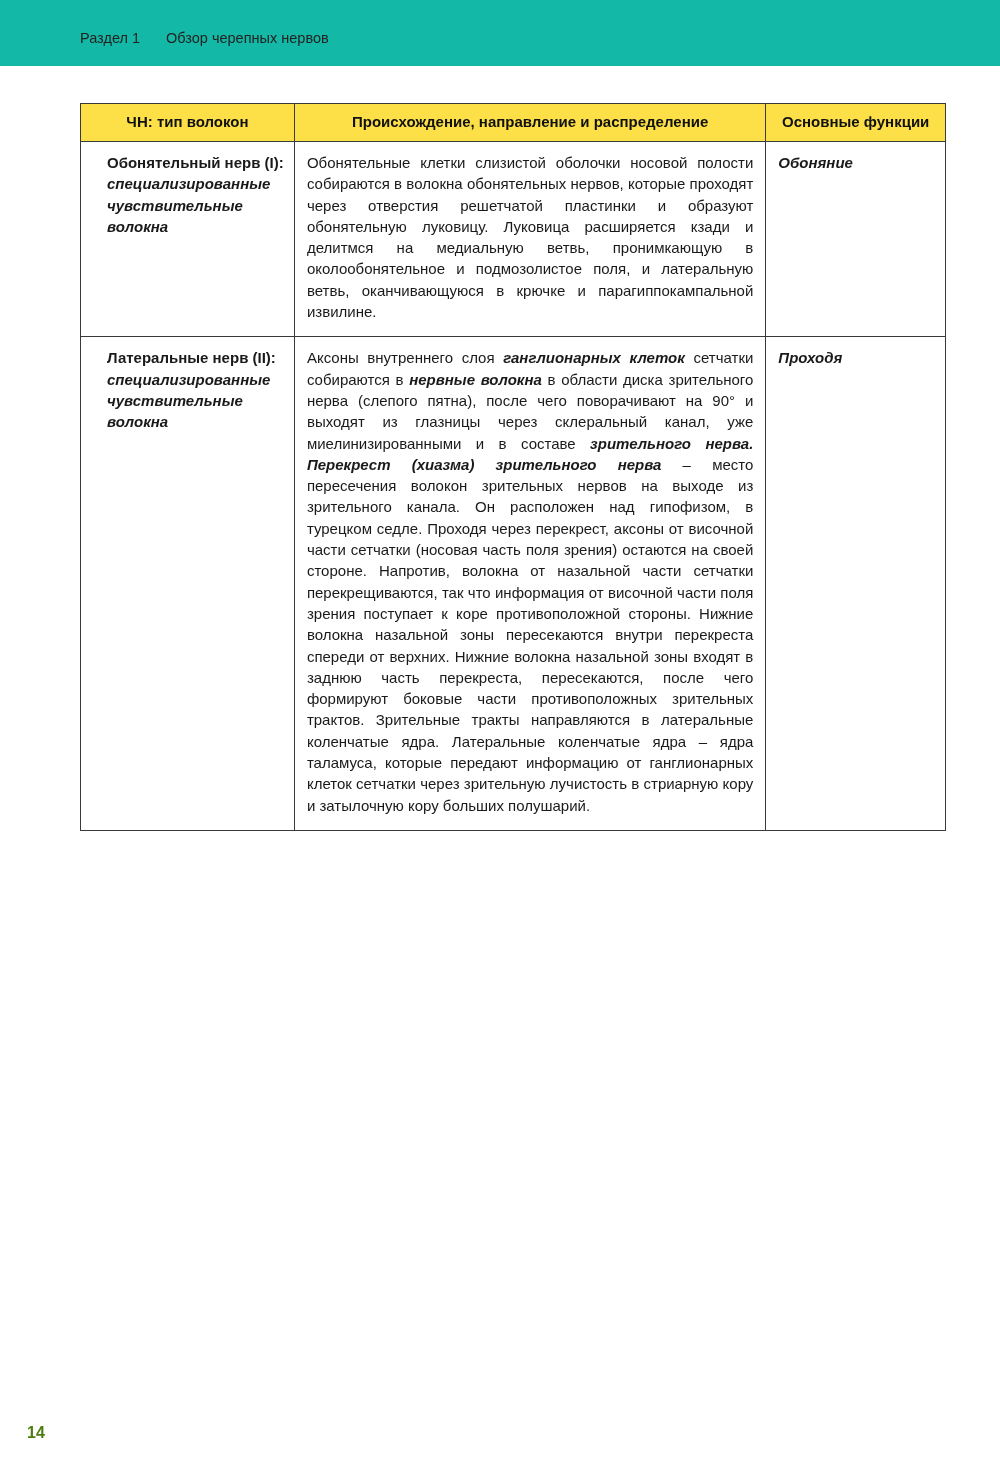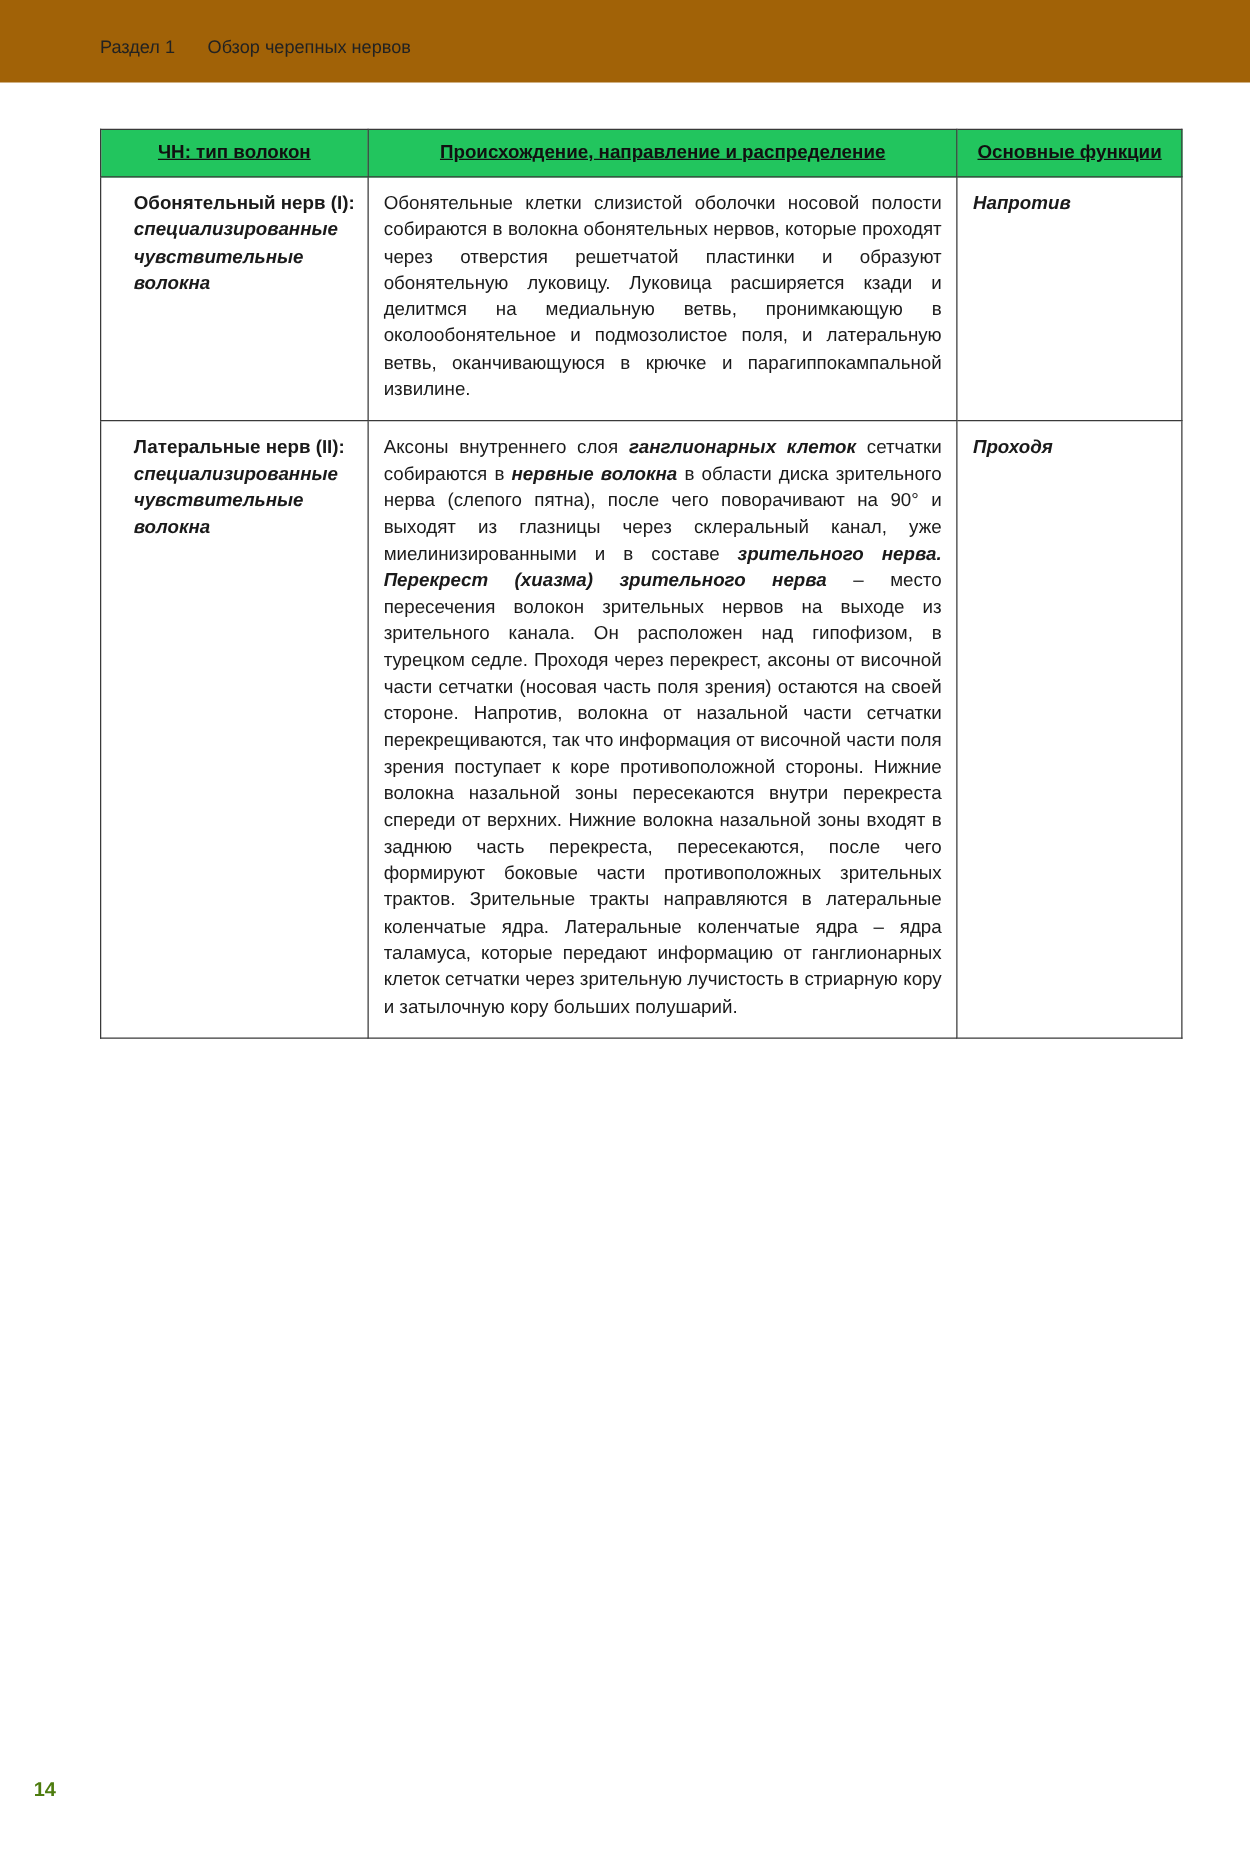--- a/index.html
+++ b/index.html
@@ -16,21 +16,21 @@
     overflow: hidden;
   }
 
   
   .page-header {
     position: absolute;
     top: 0;
     left: 0;
     width: 1000px;
     height: 66px;
-    background: #a16207;
+    background: #14b8a6;
     box-sizing: border-box;
   }
   .page-header .header-inner {
     position: absolute;
     left: 80px;
     top: 38px;
     transform: translateY(-50%);
     font-size: 14.5px;
     color: #222;
     white-space: nowrap;
@@ -55,28 +55,27 @@
     width: 866px;
     table-layout: fixed;
   }
   table.nerve-table th,
   table.nerve-table td {
     border: 1px solid #3a3a3a;
     vertical-align: top;
     box-sizing: border-box;
   }
   thead th {
-    background: #22c55e;
+    background: #fde047;
     font-size: 15px;
     font-weight: bold;
     padding: 9px 10px 10px 10px;
     text-align: center;
     color: #111;
     height: 38px;
-    text-decoration: underline;
   }
   thead th.col-type   { width: 206px; }
   thead th.col-origin { width: 454px; }
   thead th.col-func   { width: 173px; }
 
   td {
     padding: 10px 12px 14px 12px;
     font-size: 15px;
     line-height: 1.42;
   }
@@ -133,21 +132,21 @@
         <th class="col-origin">Происхождение, направление и распределение</th>
         <th class="col-func">Основные функции</th>
       </tr>
     </thead>
     <tbody>
       <tr>
         <td class="cell-type">
           <span class="nerve-name">Обонятельный нерв (I):</span><span class="fiber-type"> специализированные чувствительные волокна</span>
         </td>
         <td class="cell-origin">Обонятельные клетки слизистой оболочки носовой полости собираются в волокна обонятельных нервов, которые проходят через отверстия решетчатой пластинки и образуют обонятельную луковицу. Луковица расширяется кзади и делитмся на медиальную ветвь, пронимкающую в околообонятельное и подмозолистое поля, и латеральную ветвь, оканчивающуюся в крючке и парагиппокампальной извилине.</td>
-        <td class="cell-func">Напротив</td>
+        <td class="cell-func">Обоняние</td>
       </tr>
       <tr>
         <td class="cell-type">
           <span class="nerve-name">Латеральные нерв (II):</span><span class="fiber-type"> специализированные чувствительные волокна</span>
         </td>
         <td class="cell-origin"><span>Аксоны внутреннего слоя </span><span class="em">ганглионарных клеток</span><span> сетчатки собираются в </span><span class="em">нервные волокна</span><span> в области диска зрительного нерва (слепого пятна), после чего поворачивают на 90° и выходят из глазницы через склеральный канал, уже миелинизированными и в составе </span><span class="em">зрительного нерва. Перекрест (хиазма) зрительного нерва</span><span> – место пересечения волокон зрительных нервов на выходе из зрительного канала. Он расположен над гипофизом, в турецком седле. Проходя через перекрест, аксоны от височной части сетчатки (носовая часть поля зрения) остаются на своей стороне. Напротив, волокна от назальной части сетчатки перекрещиваются, так что информация от височной части поля зрения поступает к коре противоположной стороны. Нижние волокна назальной зоны пересекаются внутри перекреста спереди от верхних. Нижние волокна назальной зоны входят в заднюю часть перекреста, пересекаются, после чего формируют боковые части противоположных зрительных трактов. Зрительные тракты направляются в латеральные коленчатые ядра. Латеральные коленчатые ядра – ядра таламуса, которые передают информацию от ганглионарных клеток сетчатки через зрительную лучистость в стриарную кору и затылочную кору больших полушарий.</span></td>
         <td class="cell-func">Проходя</td>
       </tr>
     </tbody>
   </table>

